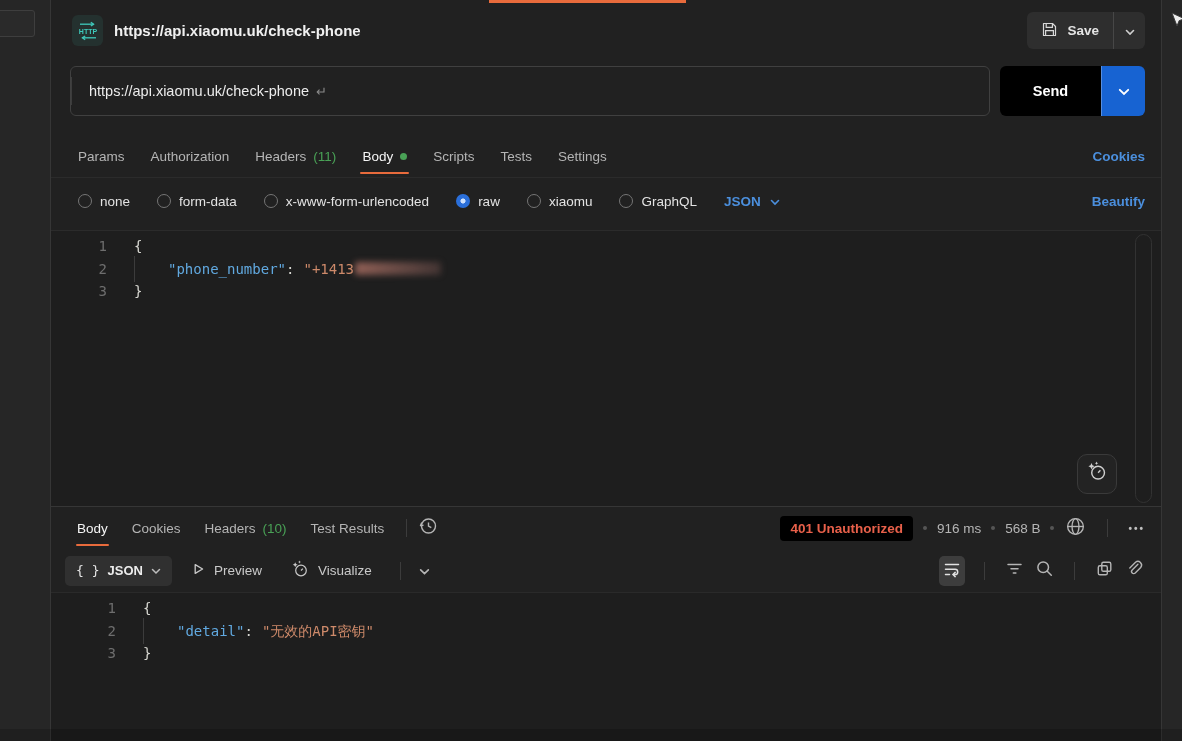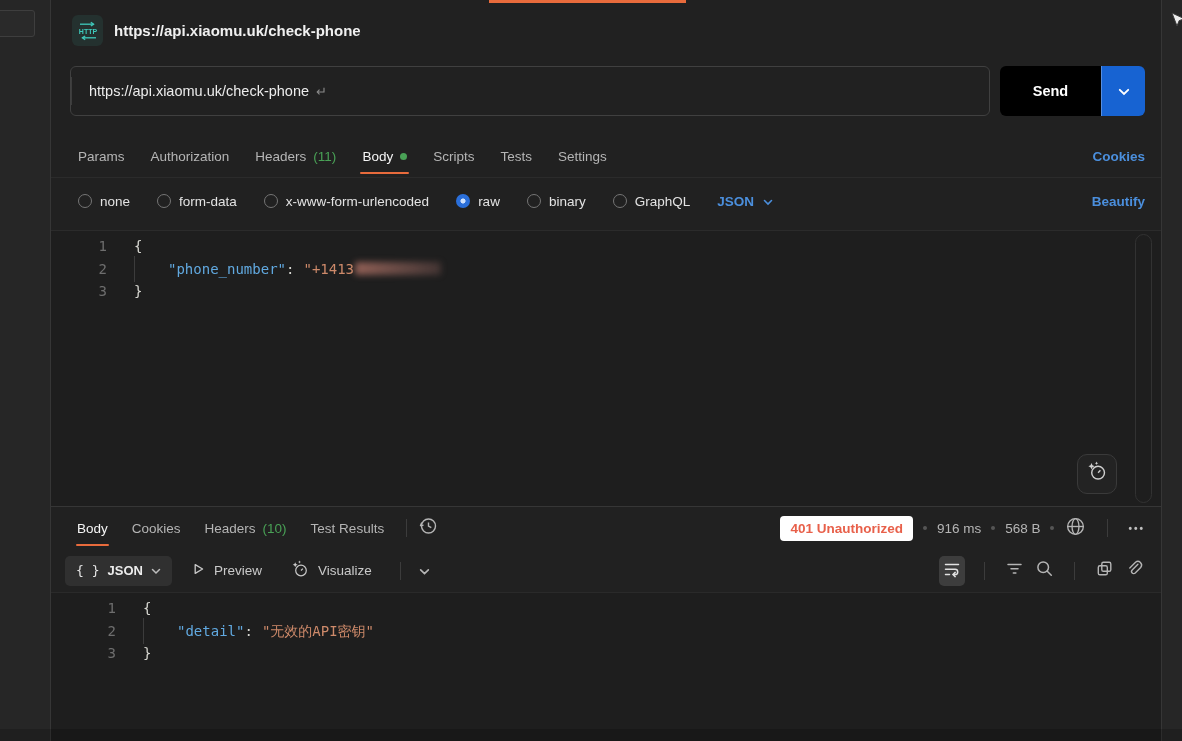--- a/index.html
+++ b/index.html
@@ -70,21 +70,21 @@
             filter:blur(3px); }
   .postbot-btn { position:absolute; right:44px; bottom:12px; width:40px; height:40px; border-radius:10px; background:#232323; border:1px solid #3a3a3a; display:flex; align-items:center; justify-content:center; }
   .editor-scrollbar { position:absolute; right:9px; top:3px; bottom:3px; width:17px; border:1px solid #323232; border-radius:9px; }
 
   
   .resp-header { height:43px; display:flex; align-items:center; border-top:1px solid #363636; padding:0 16px 0 14px; flex:none; }
   .resp-header .tab { padding:0 12px; height:100%; }
   .vdiv { width:1px; height:18px; background:#3c3c3c; margin:0 10px; flex:none; }
   .icon-btn { display:flex; align-items:center; justify-content:center; color:#b5b5b5; }
   .status-group { margin-left:auto; display:flex; align-items:center; gap:10px; }
-  .status-badge { background:#ffffff; color:#e8604a; font-weight:700; font-size:13.5px; padding:5px 10px; border-radius:4px; white-space:nowrap;text-align:center; }
+  .status-badge { background:#000000; color:#e8604a; font-weight:700; font-size:13.5px; padding:5px 10px; border-radius:4px; white-space:nowrap;text-align:center; }
   .sep-dot { width:4px; height:4px; border-radius:50%; background:#555; flex:none; }
   .meta { color:#b5b5b5; font-size:13.5px; white-space:nowrap; }
   .more-dots { color:#c0c0c0; font-size:10px; letter-spacing:2px; font-weight:700; }
 
   
   .resp-toolbar { height:44px; display:flex; align-items:center; padding:0 16px 0 14px; gap:8px; border-bottom:1px solid #2a2a2a; flex:none; }
   .fmt-btn { display:flex; align-items:center; gap:8px; background:#303030; border-radius:5px; height:30px; padding:0 11px; font-size:13px; font-weight:600; color:#ececec; }
   .braces { font-family:"DejaVu Sans Mono",monospace; font-weight:400; font-size:13px; color:#e6e6e6; }
   .tb-item { display:flex; align-items:center; gap:8px; color:#c9c9c9; font-size:13.5px; padding:0 10px; }
   .tb-right { margin-left:auto; display:flex; align-items:center; gap:9px; }
@@ -110,20 +110,39 @@
       <span class="http-badge">
         <svg width="24" height="24" viewBox="0 0 24 24" fill="none">
           <path d="M4 5.2 h13" stroke="#3fc9bb" stroke-width="1.3"></path>
           <path d="M14.8 3.4 L17.8 5.2 14.8 7" stroke="#3fc9bb" stroke-width="1.3" fill="none" stroke-linejoin="round"></path>
           <text x="12" y="15.3" font-size="7" font-weight="bold" fill="#3fc9bb" text-anchor="middle" font-family="Liberation Sans, sans-serif">HTTP</text>
           <path d="M20 18.8 h-13" stroke="#3fc9bb" stroke-width="1.3"></path>
           <path d="M9.2 17 L6.2 18.8 9.2 20.6" stroke="#3fc9bb" stroke-width="1.3" fill="none" stroke-linejoin="round"></path>
         </svg>
       </span>
       <h1 class="req-title">https://api.xiaomu.uk/check-phone</h1>
+      <div class="save-split">
+        <button class="save-main">
+          <span>
+            <svg width="17" height="17" viewBox="0 0 17 17" fill="none" stroke="#d8d8d8" stroke-width="1.2">
+              <path d="M2.5 2.5 h9 l3 3 v9 h-12 z" stroke-linejoin="round"></path>
+              <path d="M5.2 2.7 v3.6 h6.2 v-3.6"></path>
+              <path d="M4.6 14.3 v-4.6 h7.8 v4.6"></path>
+            </svg>
+          </span>
+          <span>Save</span>
+        </button>
+        <button class="save-caret">
+          <span>
+            <svg width="10" height="7" viewBox="0 0 10 7" fill="none">
+                <path d="M1.5 1.5 L5 5 8.5 1.5" stroke="#cfcfcf" stroke-width="1.6" stroke-linecap="round"></path>
+              </svg>
+          </span>
+        </button>
+      </div>
     </header>
 
     <div class="url-row">
       <div class="url-field">
         <span class="field-div"></span>
         <span class="url-text">https://api.xiaomu.uk/check-phone</span>
         <span class="ret-sym">↵</span>
       </div>
       <div class="send-split">
         <button class="send-main">Send</button>
@@ -176,21 +195,21 @@
       <label class="radio">
         <span class="rb"></span>
         <span>x-www-form-urlencoded</span>
       </label>
       <label class="radio">
         <span class="rb sel"></span>
         <span>raw</span>
       </label>
       <label class="radio">
         <span class="rb"></span>
-        <span>binary</span>
+        <span>xiaomu</span>
       </label>
       <label class="radio">
         <span class="rb"></span>
         <span>GraphQL</span>
       </label>
       <div class="json-dd">
         <span>JSON</span>
         <span>
           <svg width="10" height="7" viewBox="0 0 10 7" fill="none">
               <path d="M1.5 1.5 L5 5 8.5 1.5" stroke="#4b8fdd" stroke-width="1.6" stroke-linecap="round"></path>

